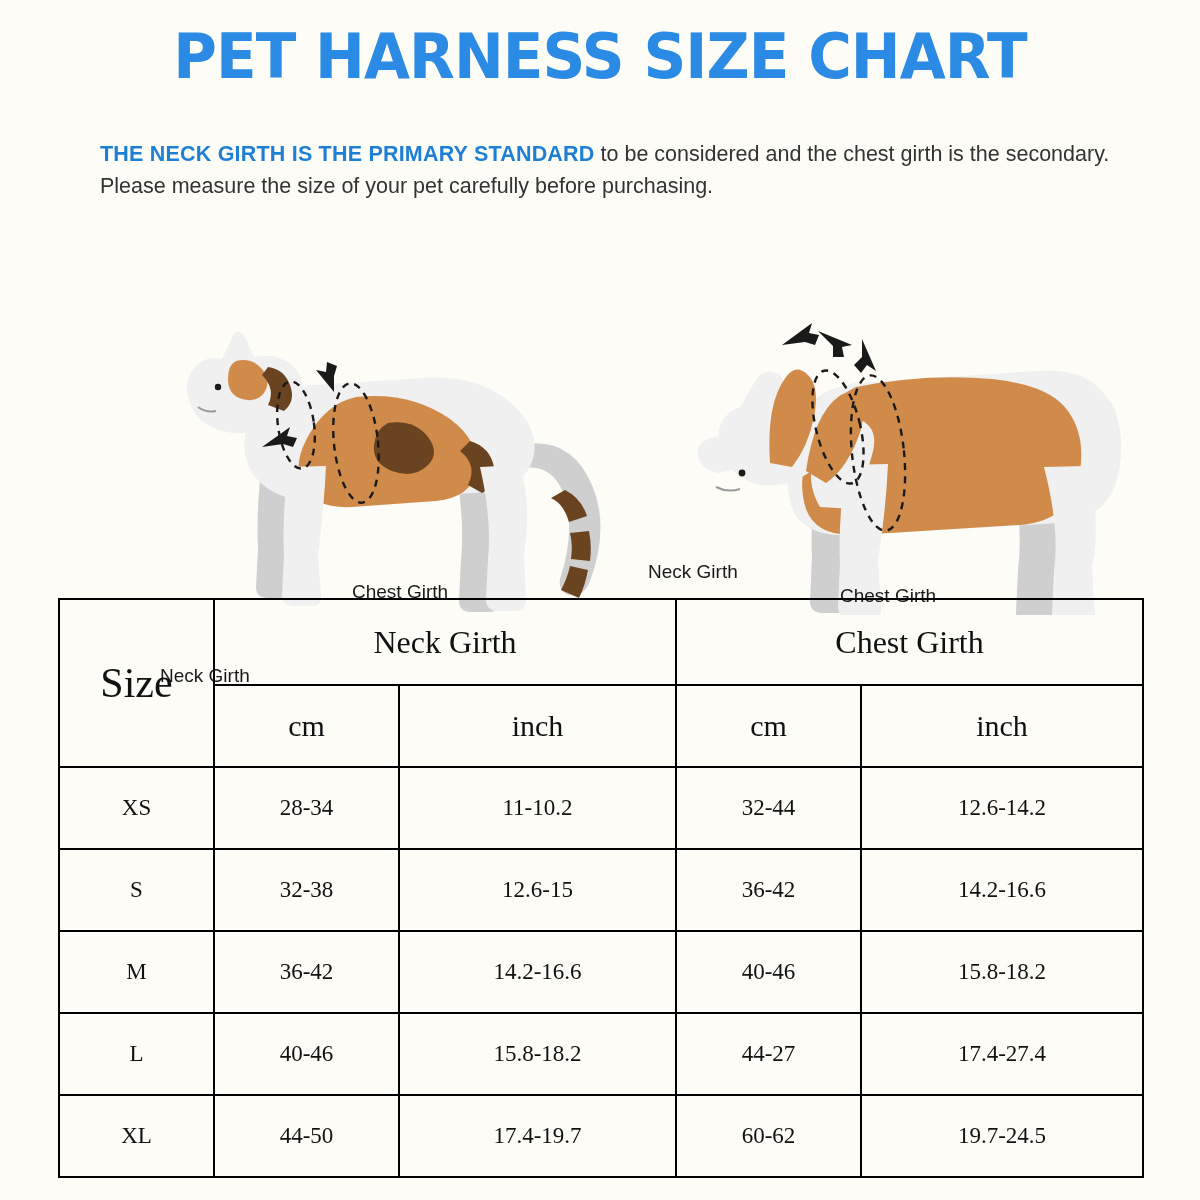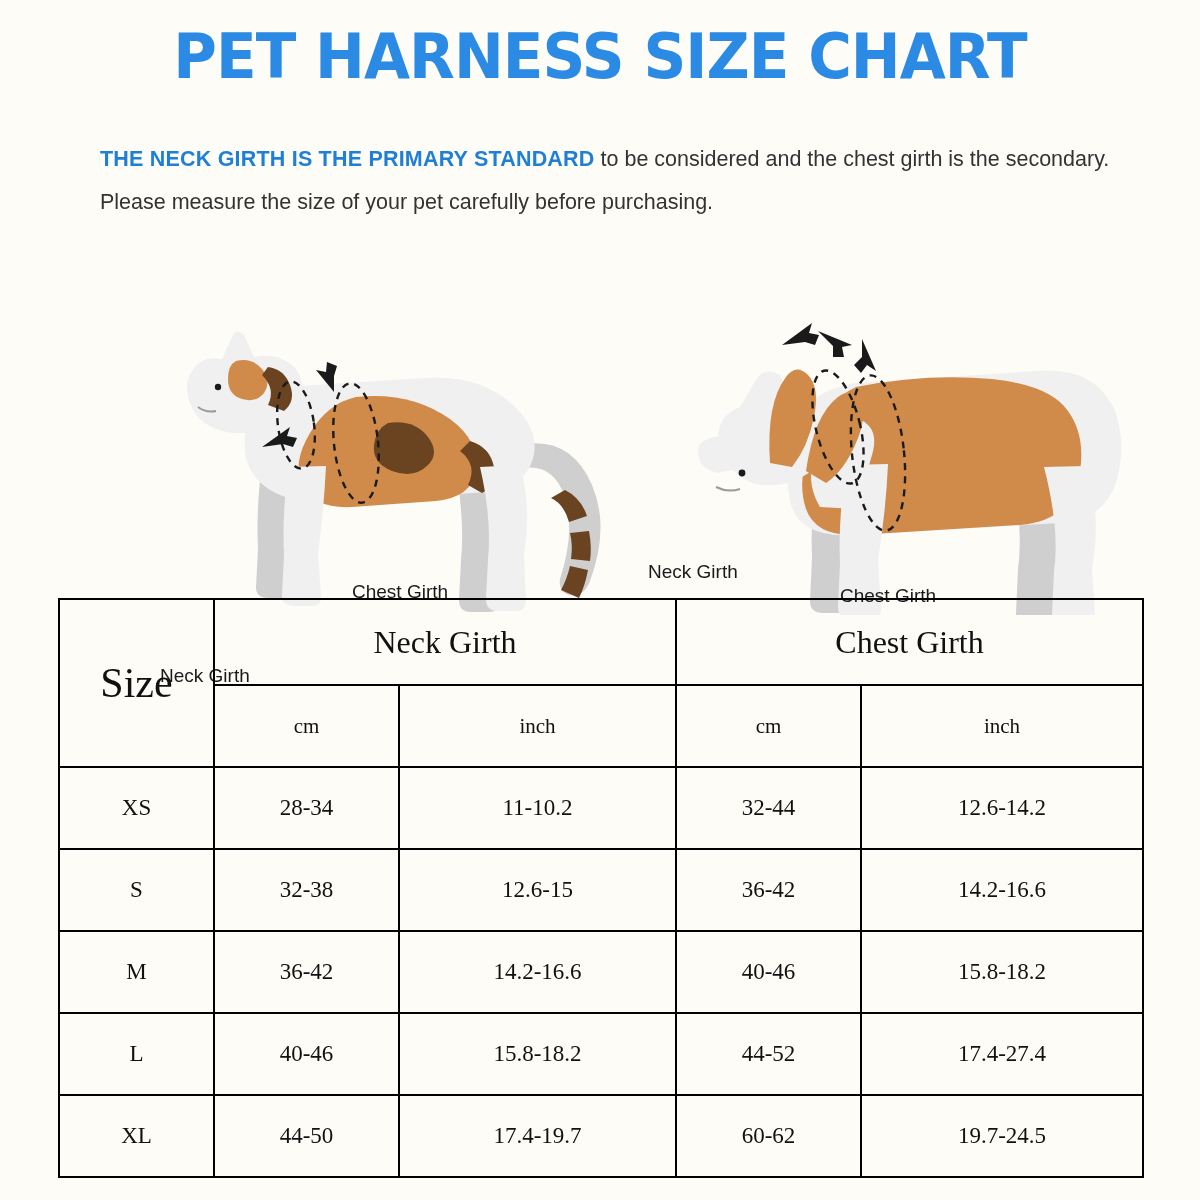--- a/index.html
+++ b/index.html
@@ -36,21 +36,21 @@
     transform: scaleX(0.96);
   }
 
   
   .intro {
     position: absolute;
     top: 138px;
     left: 100px;
     width: 1010px;
     font-size: 21.5px;
-    line-height: 43px;
+    line-height: 32px;
     color: #333333;
   }
   .intro .hl {
     color: #1f7fd4;
     font-weight: bold;
     letter-spacing: 0.2px;
   }
 
   
   .illus {
@@ -88,21 +88,21 @@
     color: #111111;
     font-weight: normal;
     height: 80px;
     padding: 0;
   }
   .size-table .group-head {
     font-size: 32px;
     height: 84px;
   }
   .size-table .unit-head {
-    font-size: 21px;
+    font-size: 30px;
     height: 80px;
   }
   .size-table .size-head {
     font-size: 42px;
     border-radius: 26px;
   }
   .col-size  { width: 155px; }
   .col-a     { width: 185px; }
   .col-b     { width: 277px; }
   .col-c     { width: 185px; }
@@ -253,21 +253,21 @@
         <td>M</td>
         <td>36-42</td>
         <td>14.2-16.6</td>
         <td>40-46</td>
         <td>15.8-18.2</td>
       </tr>
       <tr>
         <td>L</td>
         <td>40-46</td>
         <td>15.8-18.2</td>
-        <td>44-52</td>
+        <td>44-27</td>
         <td>17.4-27.4</td>
       </tr>
       <tr>
         <td>XL</td>
         <td>44-50</td>
         <td>17.4-19.7</td>
         <td>60-62</td>
         <td>19.7-24.5</td>
       </tr>
     </tbody>

